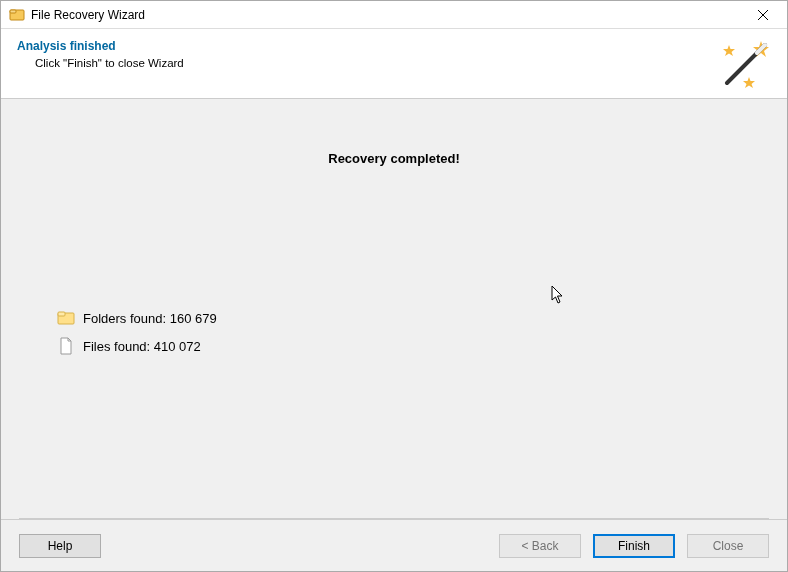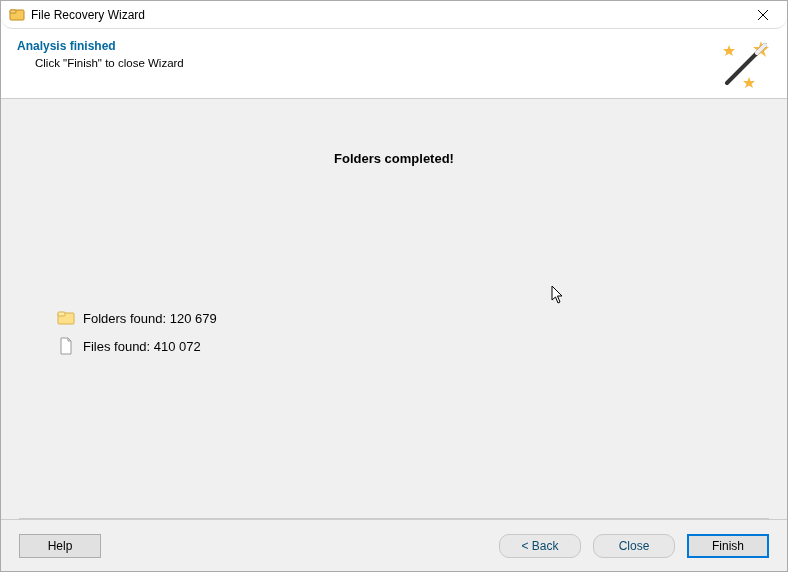--- a/index.html
+++ b/index.html
@@ -13,21 +13,20 @@
       border: 1px solid #aaa;
       position: relative;
     }
     .titlebar {
       height: 28px;
       display: flex;
       align-items: center;
       padding: 0 4px 0 8px;
       background: #fff;
       border-bottom: 1px solid #ddd;
-      border-radius: 12px;
     }
     .titlebar .app-icon {
       width: 16px; height: 16px;
       margin-right: 6px;
       display: inline-flex; align-items: center; justify-content: center;
     }
     .titlebar .title { font-size: 12px; color: #000; }
     .titlebar .spacer { flex: 1; }
     .titlebar .close {
       width: 40px; height: 28px;
@@ -99,25 +98,24 @@
       height: 24px;
       font-family: inherit;
       font-size: 12px;
       background: #e1e1e1;
       border: 1px solid #adadad;
       color: #000;
       cursor: pointer;
       padding: 0 10px;
     }
     button.win:disabled {
-      color: #0c4a6e;
+      color: #737373;
       background: #e8e8e8;
       border-color: #c8c8c8;
       cursor: default;
-      border-radius: 10px;
     }
     button.win.primary {
       background: #e1e1e1;
       border: 2px solid #0078d7;
     }
     .hr-top {
       position: absolute;
       left: 18px; right: 18px;
       bottom: 52px;
       border-top: 1px solid #ccc;
@@ -151,31 +149,31 @@
       <polygon points="44,4 46,10 52,10 47,14 49,20 44,16 39,20 41,14 36,10 42,10" fill="#f6b73c"></polygon>
       <polygon points="12,8 13.5,12 18,12 14.5,15 16,19 12,16.5 8,19 9.5,15 6,12 10.5,12" fill="#f6b73c"></polygon>
       <polygon points="32,40 33.5,44 38,44 34.5,47 36,51 32,48.5 28,51 29.5,47 26,44 30.5,44" fill="#f6b73c"></polygon>
       <line x1="10" y1="46" x2="48" y2="8" stroke="#333" stroke-width="4" stroke-linecap="round"></line>
       <line x1="40" y1="16" x2="48" y2="8" stroke="#eee" stroke-width="4" stroke-linecap="round"></line>
     </svg>
   </span>
 </div>
 
 <div class="content">
-  <div class="completed">Folders completed!</div>
+  <div class="completed">Recovery completed!</div>
 
   <div class="results">
     <div class="result-row">
       <span class="ico">
         <svg width="18" height="18" viewBox="0 0 18 18">
           <rect x="1" y="4" width="16" height="11" rx="1" fill="#ffe08a" stroke="#d8b24a" stroke-width="1"></rect>
           <rect x="1" y="3" width="7" height="4" rx="1" fill="#ffe9a8" stroke="#d8b24a" stroke-width="1"></rect>
         </svg>
       </span>
-      <span>Folders found: 120 679</span>
+      <span>Folders found: 160 679</span>
     </div>
     <div class="result-row">
       <span class="ico">
         <svg width="18" height="18" viewBox="0 0 18 18">
           <path d="M4 1 h7 l3 3 v13 h-10 z" fill="#fff" stroke="#999" stroke-width="1"></path>
           <path d="M11 1 v3 h3" fill="none" stroke="#999" stroke-width="1"></path>
         </svg>
       </span>
       <span>Files found: 410 072</span>
     </div>
@@ -187,15 +185,15 @@
     </svg>
   </span>
 </div>
 
 <div class="hr-top"></div>
 
 <div class="footer">
   <button class="win">Help</button>
   <span class="gap"></span>
   <button class="win" disabled="">&lt; Back</button>
+  <button class="win primary">Finish</button>
   <button class="win" disabled="">Close</button>
-  <button class="win primary">Finish</button>
 </div>
 
 </body></html>

